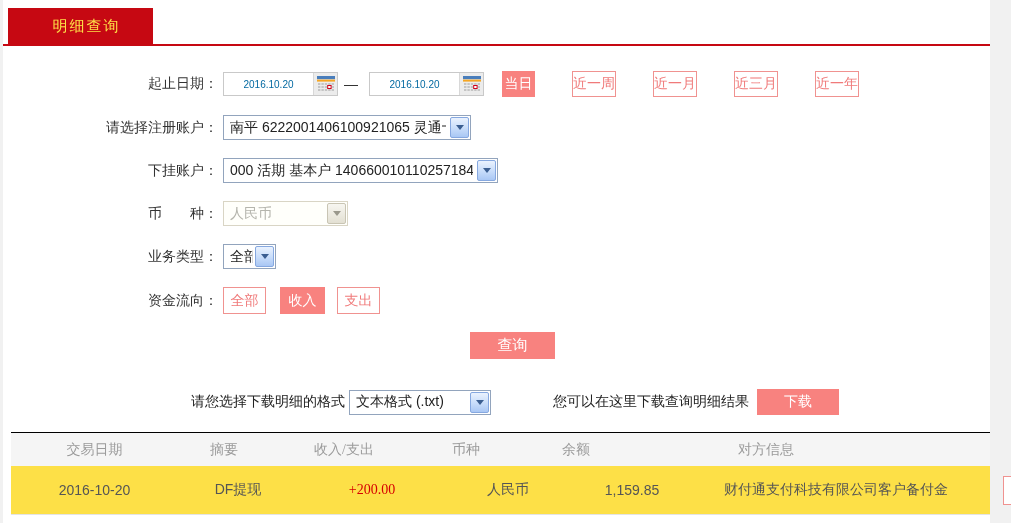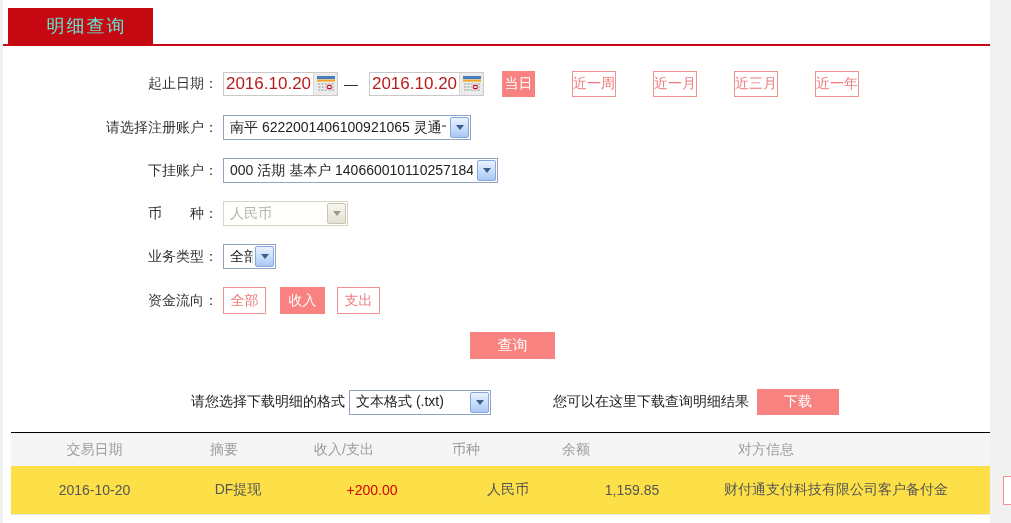--- a/index.html
+++ b/index.html
@@ -19,38 +19,38 @@
     position:relative;
   }
   .page{
     position:absolute;left:3px;top:0;width:987px;height:523px;
     background:#fff;
   }
   
   .tabbar{position:absolute;left:0;top:0;width:100%;height:44px;background:#fff;}
   .tab{
     position:absolute;left:5px;top:8px;width:145px;height:36px;
-    background:var(--brand-red,#c60812);color:#5eead4;
-    font-size:18px;letter-spacing:2px;
+    background:var(--brand-red,#c60812);color:#fde047;
+    font-size:15px;letter-spacing:2px;
     display:flex;align-items:center;justify-content:center;
     cursor:pointer;
     padding-left:12px;
   }
   .red-line{position:absolute;left:0;top:44px;width:100%;height:2px;background:var(--brand-red,#c60812);}
   
   .content{position:absolute;left:0;top:46px;width:100%;padding-left:8px;}
   .form{padding-top:25px;}
   .form-row{display:flex;align-items:center;margin-bottom:18px;}
   .form-label{width:207px;text-align:right;color:#333;flex:none;white-space:pre;}
   
   .date-input{
     margin-left:5px;width:115px;height:24px;border:1px solid #c9c9c9;
     background:#fff;display:flex;align-items:stretch;cursor:text;flex:none;
   }
-  .date-text{flex:1;display:flex;align-items:center;justify-content:center;color:#b91c1c;font-size:17px;}
+  .date-text{flex:1;display:flex;align-items:center;justify-content:center;color:#0369a1;font-size:10px;}
   .cal-btn{width:24px;background:#ececec;border-left:1px solid #d8d8d8;display:flex;align-items:center;justify-content:center;cursor:pointer;}
   .date-sep{margin:0 6px;color:#333;}
   
   .btn{display:inline-flex;align-items:center;justify-content:center;cursor:pointer;font-size:14px;flex:none;}
   .btn.fill{background:var(--pink,#f8827f);border:1px solid var(--pink,#f8827f);color:#fff;}
   .btn.outline{background:#fff;border:1px solid var(--pink-border,#f09290);color:var(--pink-text,#f07a7a);margin-left:37px;}
   .btn-today{width:33px;height:26px;margin-left:18px;}
   .btn-quick{width:44px;height:26px;margin-left:13px;}
   .btn-flow{height:27px;}
   .btn-flow.w43{width:43px;}
@@ -78,21 +78,21 @@
   
   .download-row{display:flex;align-items:center;margin-top:30px;height:26px;}
   .dl-label{margin-left:180px;color:#222;}
   .dl-select{margin-left:4px;width:142px;}
   .dl-hint{margin-left:62px;color:#222;}
   
   .table{margin-top:17px;width:100%;}
   .thead{display:flex;height:34px;align-items:center;background:#f5f5f5;border-top:1px solid #000000;color:var(--th-gray,#9b9b9b);}
   .trow{display:flex;height:49px;align-items:center;background:#fde047;border-bottom:1px solid #e4e4e4;color:#555;gap:14px;}
   .cell{text-align:center;flex:none;overflow:hidden;white-space:nowrap;}
-  .c1{width:167px;} .c2{width:92px;text-align:center;} .c3{width:148px;} .c4{width:96px;}
+  .c1{width:167px;} .c2{width:92px;text-align:center;} .c3{width:148px;font-family:Liberation Serif, serif;} .c4{width:96px;}
   .c5{width:124px;} .c6{width:256px;} .c7{width:104px;}
   .amount-in{color:var(--amount-red,#d60000);}
 </style>
 </head>
 <body>
 
 <div class="page">
 
   <div class="tabbar">
     <div class="tab">明细查询</div>

